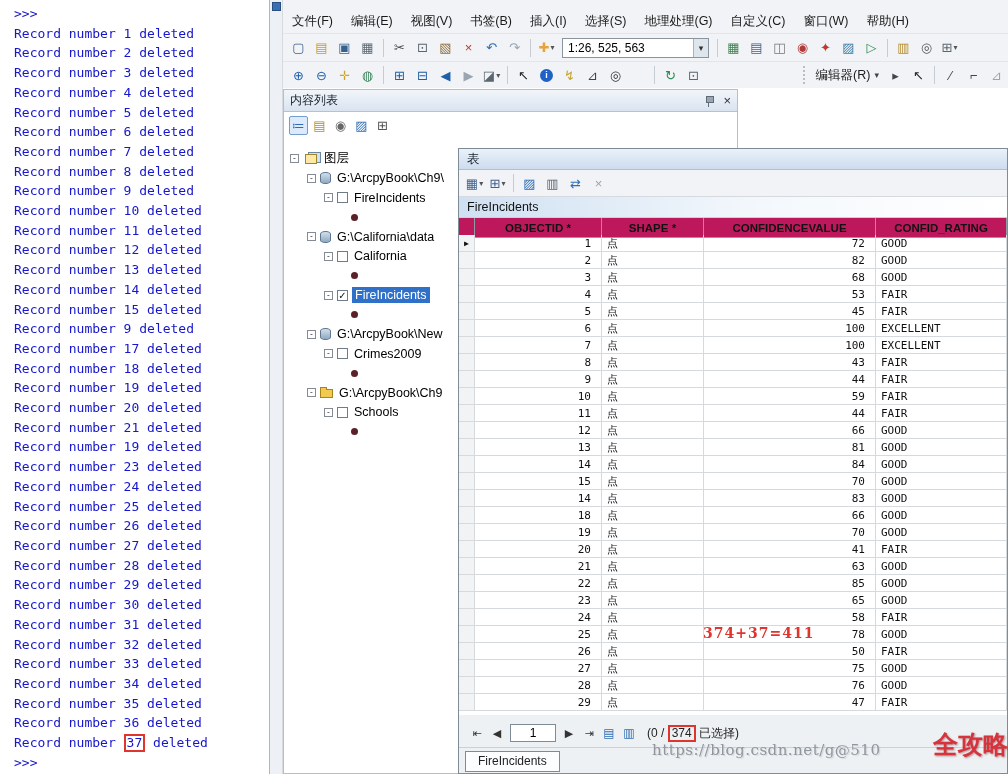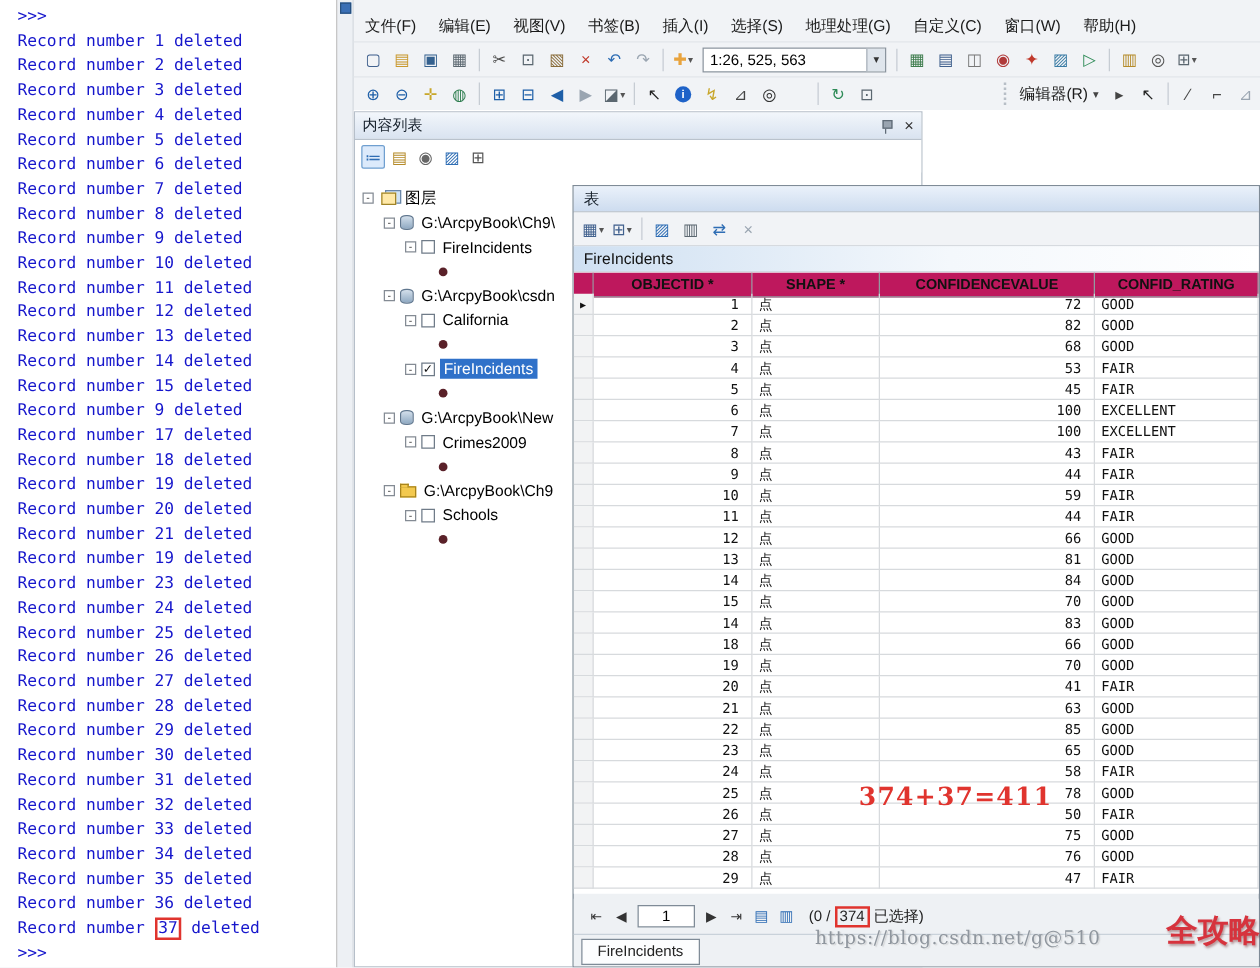--- a/index.html
+++ b/index.html
@@ -61,21 +61,21 @@
   
   #table-window{position:absolute;left:458px;top:148px;width:550px;height:626px;background:#eef1f4;border:1px solid #7f8b97;z-index:20}
   #table-titlebar{height:21px;background:linear-gradient(#eaf1fa,#cddcef);display:flex;align-items:center;padding:0 8px;font-size:12.5px;color:#16202b;border-bottom:1px solid #b6bfc9}
   #table-toolbar{height:27px;display:flex;align-items:center;padding-left:4px;background:#f1f3f6;border-bottom:1px solid #d6dadf}
   #table-caption{height:21px;background:linear-gradient(90deg,#cfe0f2,#f4f8fc 55%,#fff);display:flex;align-items:center;padding-left:8px;font-size:12.5px;color:#111;border-bottom:1px solid #c9d2da}
   #grid{position:absolute;left:0;top:69px;width:100%;height:497px;background:#fff;display:grid;grid-template-columns:16px 127px 102px 172px 1fr;grid-auto-rows:17px;overflow:hidden;font-family:"DejaVu Sans Mono",monospace;font-size:11px;color:#111}
   .hcell{height:20px;background:#be185d;border-right:1px solid #939aa1;border-bottom:1px solid #939aa1;font-family:"Liberation Sans",sans-serif;font-weight:bold;font-size:11.5px;display:flex;align-items:center;justify-content:center;white-space:nowrap;overflow:hidden}
   .dcell{height:17px;border-right:1px solid #d7dadd;border-bottom:1px solid #d7dadd;display:flex;align-items:center;padding:0 5px;white-space:nowrap;overflow:hidden}
   .dcell.num{justify-content:flex-end;padding-right:10px}
   .dcell.selcell{background:#f2f3f4;justify-content:center;padding:0;font-size:8px;color:#111}
-  #annotation{position:absolute;left:228px;top:476px;color:#e0342e;font-family:"DejaVu Serif",serif;font-size:20px;font-weight:bold;letter-spacing:1px;z-index:30}
+  #annotation{position:absolute;left:244px;top:476px;color:#e0342e;font-family:"DejaVu Serif",serif;font-size:14px;font-weight:bold;letter-spacing:1px;z-index:30}
   #record-nav{position:absolute;left:0;top:570px;width:100%;height:28px;display:flex;align-items:center;padding-left:8px;background:#eef1f4;white-space:pre;font-size:12px;color:#222}
   .navbtn{width:18px;height:18px;display:flex;align-items:center;justify-content:center;font-size:11px;color:#333;margin:0 1px;cursor:default}
   .navbtn.blue{color:#2e6db4;font-size:12px}
   #record-input{width:46px;height:18px;border:1px solid #7f8b97;text-align:center;font-size:12px;margin:0 3px;font-family:"Liberation Sans",sans-serif}
   #nav-status{margin-left:8px}
   #nav-status .redbox{padding:0 2px;line-height:13px}
   #table-tabs{position:absolute;left:0;top:598px;width:100%;height:26px;background:#eef1f4;border-top:1px solid #c9d2da;padding:3px 0 0 6px}
   #bottom-tab{display:inline-block;padding:2px 12px 3px;background:#fcfdfe;border:1px solid #7f8b97;font-size:12px;color:#222;cursor:default}
 
   
@@ -353,21 +353,21 @@
           <div class="expbox">-</div>
           <div class="cbox"></div>
           <span class="tlabel">FireIncidents</span>
         </div>
         <div class="titem" style="padding-left: 67px;">
           <div class="i-point"></div>
         </div>
         <div class="titem" style="padding-left: 23px;">
           <div class="expbox">-</div>
           <div class="i-database"></div>
-          <span class="tlabel">G:\ArcpyBook\csdn</span>
+          <span class="tlabel">G:\California\data</span>
         </div>
         <div class="titem" style="padding-left: 40px;">
           <div class="expbox">-</div>
           <div class="cbox"></div>
           <span class="tlabel">California</span>
         </div>
         <div class="titem" style="padding-left: 67px;">
           <div class="i-point"></div>
         </div>
         <div class="titem" style="padding-left: 40px;">

